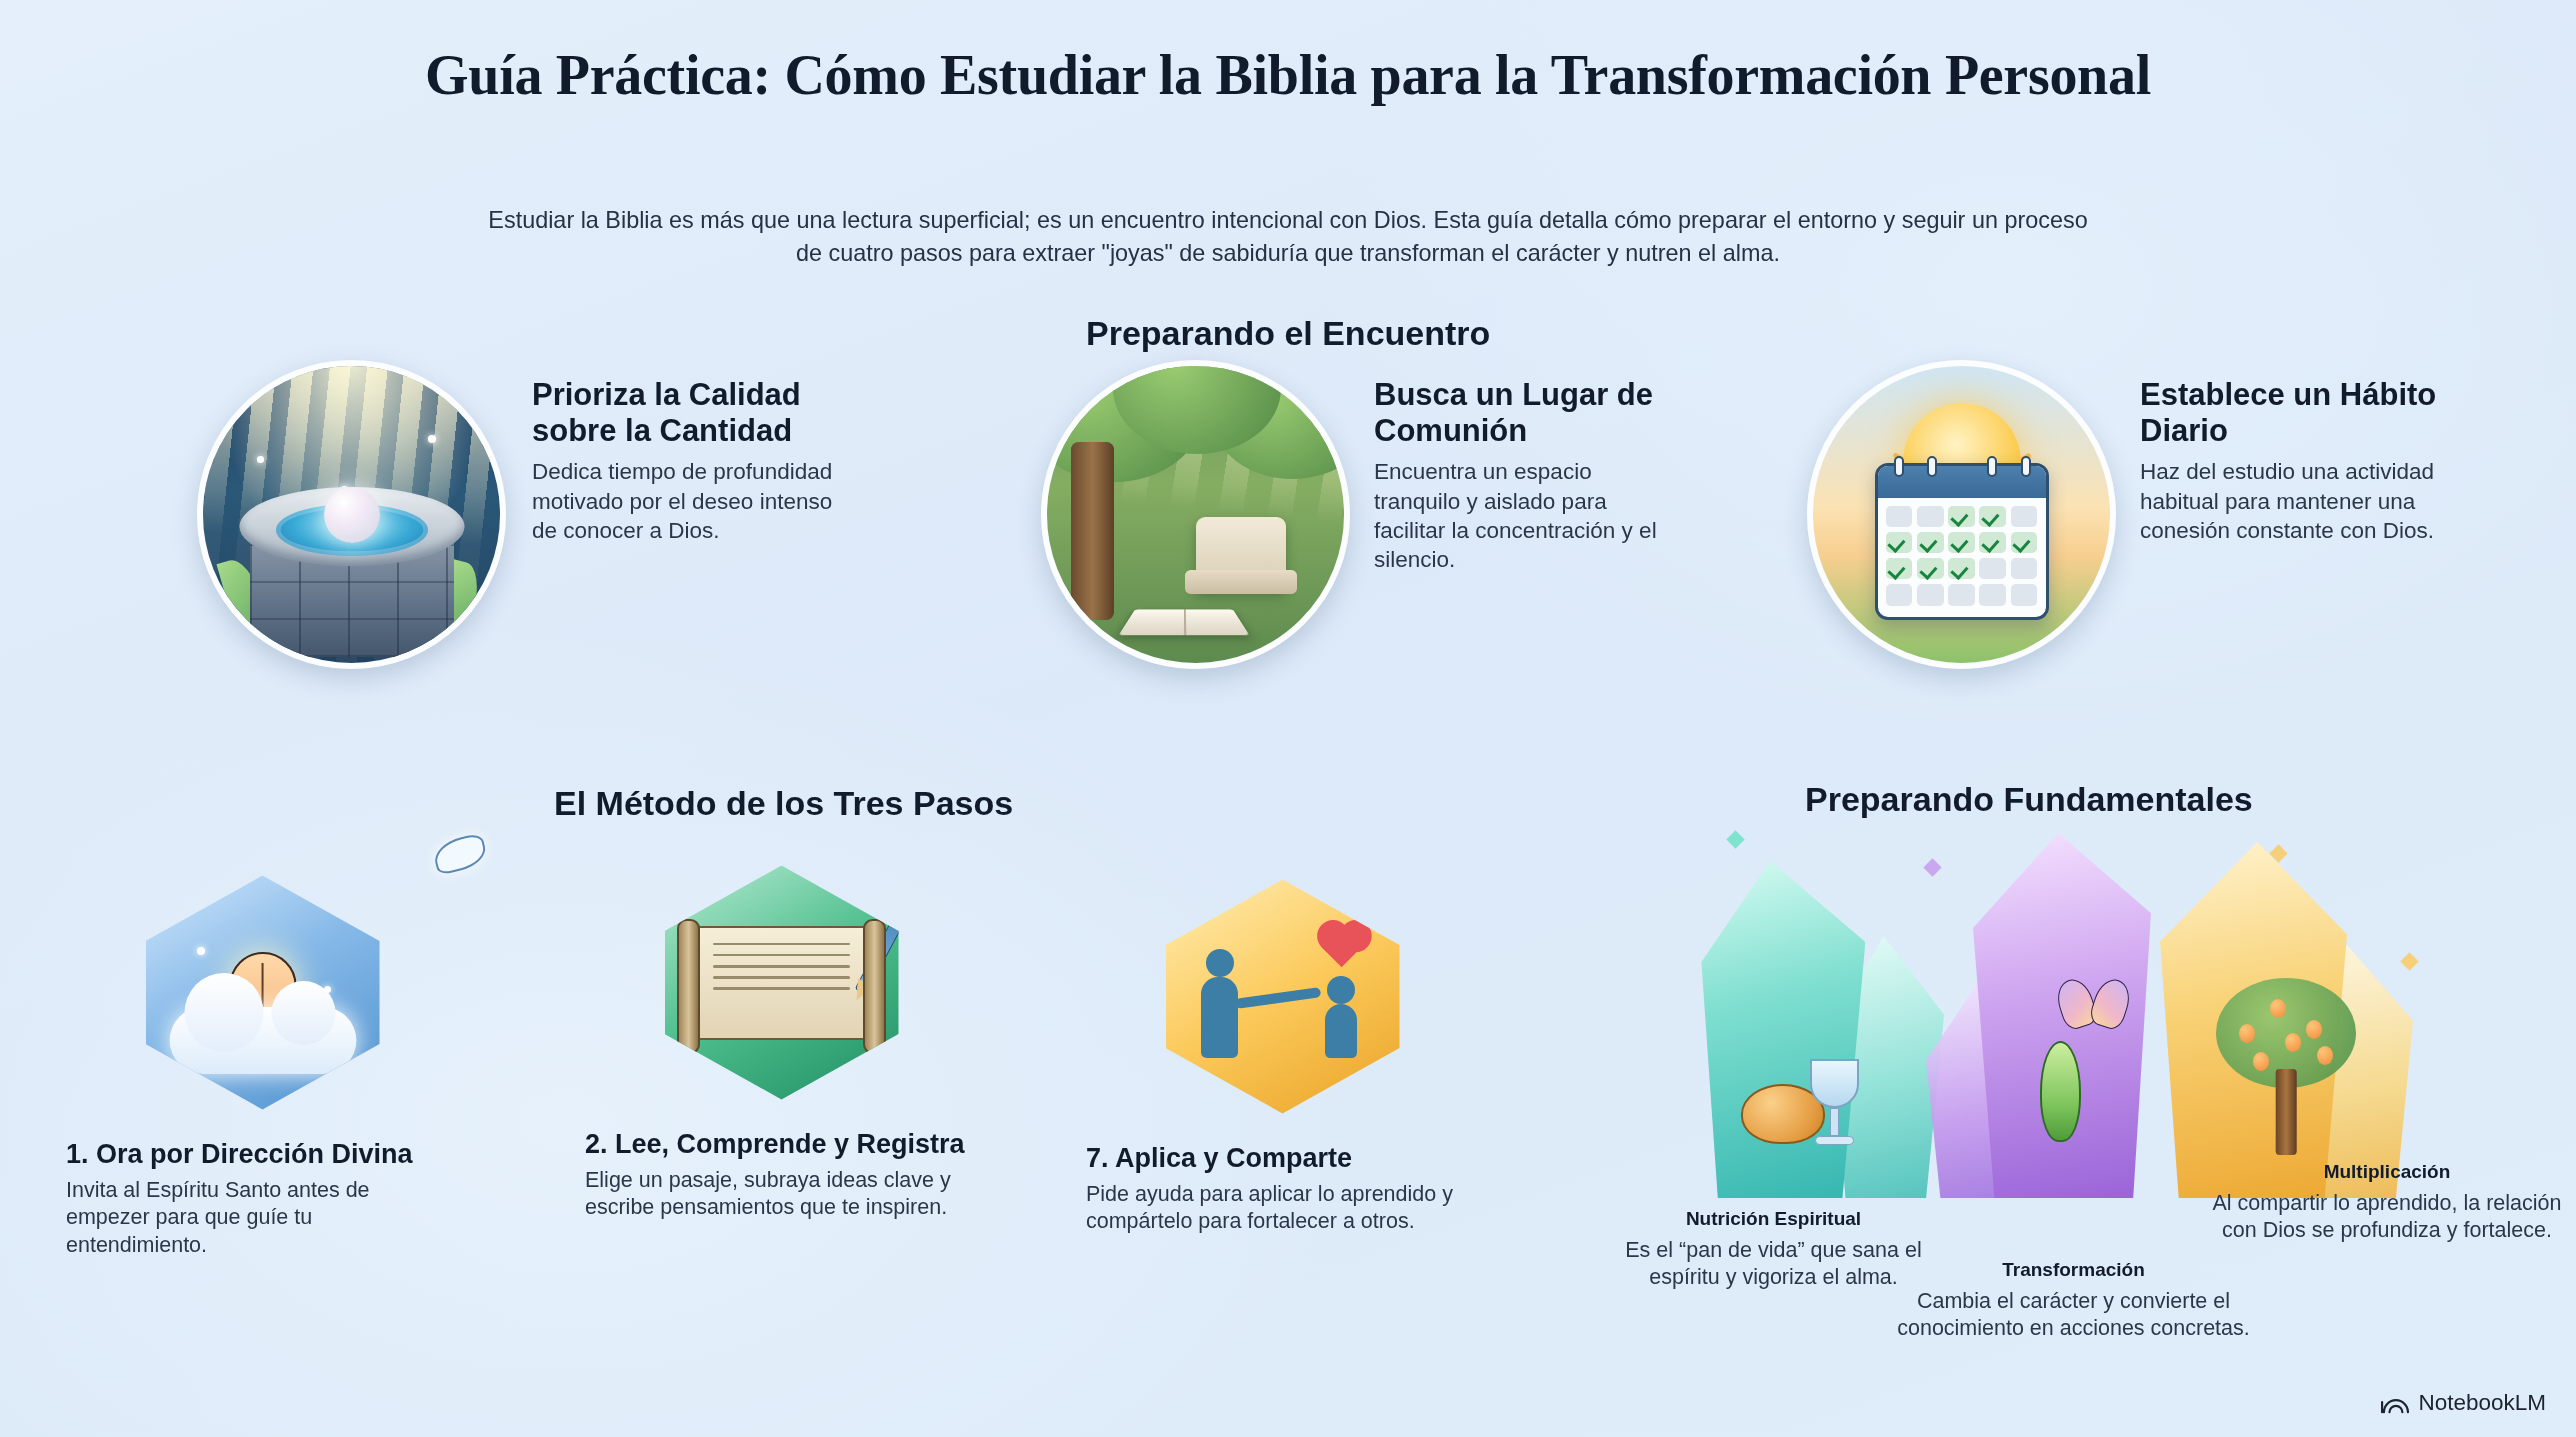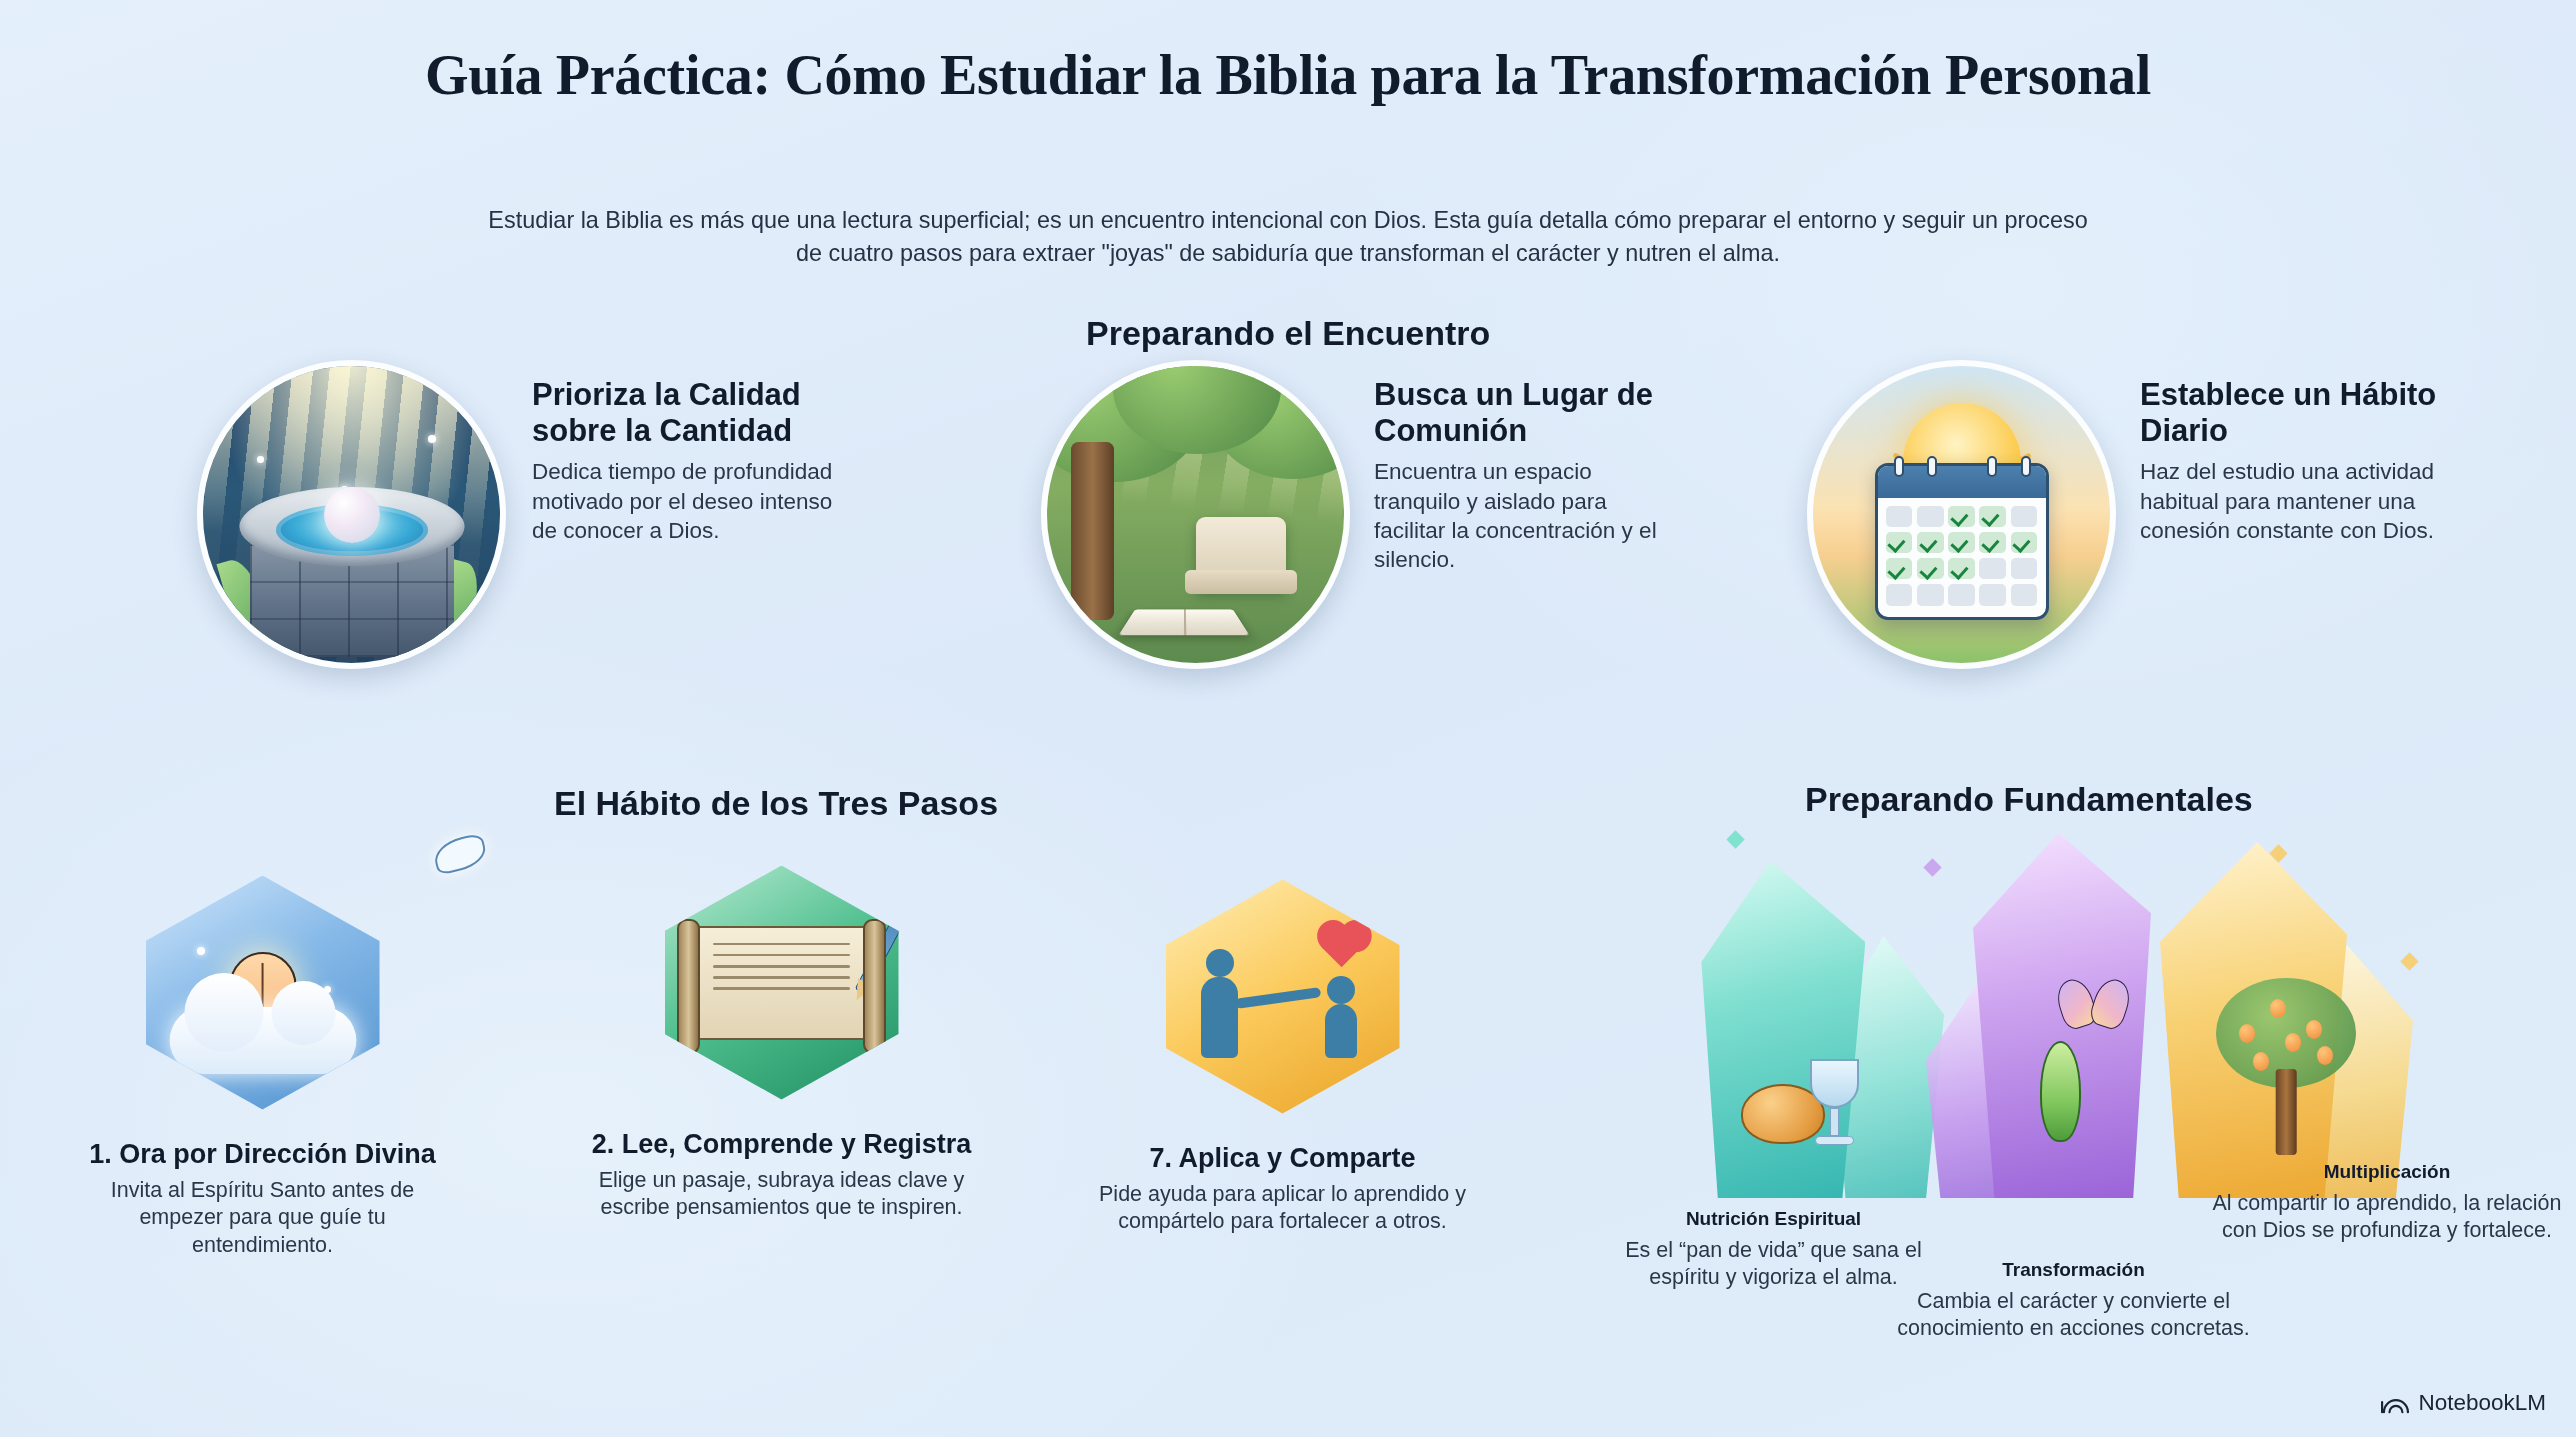--- a/index.html
+++ b/index.html
@@ -181,21 +181,21 @@
   .cal-cell.on::after{
     content:""; position:absolute; left:5.6px; top:4.7px; width:7.5px; height:12px;
     border:solid #18853f; border-width:0 3.7px 3.7px 0; transform:rotate(42deg);
   }
   .cal-ring{
     position:absolute; top:-8.4px; width:10.3px; height:20.6px; border-radius:5.6px;
     background:#f3f7fb; border:2.8px solid #2f4f6e;
   }
 
   
-  .step{ position:absolute; width:393px; text-align:center; }
+  .step{ position:absolute; width:393px; }
   #step1{ top:852px; left:66px; }
   #step2{ top:842px; left:585px; }
   #step3{ top:856px; left:1086px; }
   .step-art{ height:281px; display:flex; align-items:center; justify-content:center; }
   .step-h{ font-weight:700; font-size:27px; line-height:1.16; color:#111b2b; margin-top:5.6px; }
   .step-p{ margin-top:7.5px; font-size:21.5px; line-height:1.26; color:#2a3748; }
 
   .gem{
     position:relative; width:234px; height:234px;
     clip-path:polygon(50% 0%,100% 28%,100% 72%,50% 100%,0% 72%,0% 28%);
@@ -402,21 +402,21 @@
 </style>
 </head>
 <body>
 
 <div class="page">
 
   <div class="title">Guía Práctica: Cómo Estudiar la Biblia para la Transformación Personal</div>
   <div class="subtitle">Estudiar la Biblia es más que una lectura superficial; es un encuentro intencional con Dios. Esta guía detalla cómo preparar el entorno y seguir un proceso de cuatro pasos para extraer "joyas" de sabiduría que transforman el carácter y nutren el alma.</div>
 
   <div class="sec-head" id="head-prep">Preparando el Encuentro</div>
-  <div class="sec-head" id="head-method">El Hábito de los Tres Pasos</div>
+  <div class="sec-head" id="head-method">El Método de los Tres Pasos</div>
   <div class="sec-head" id="head-benefits">Preparando Fundamentales</div>
 
   <div class="prep-card" id="card-quality">
     <div class="prep-art">
       <div class="circle art-well">
         <div class="glow"></div>
         <div class="rays"></div>
         <div class="sparkle" style="left:54px;top:90px;width:6.6px;height:6.6px;"></div>
         <div class="sparkle" style="left:225px;top:69px;width:7.5px;height:7.5px;"></div>
         <div class="sparkle" style="left:137px;top:120px;width:9.4px;height:9.4px;"></div>

